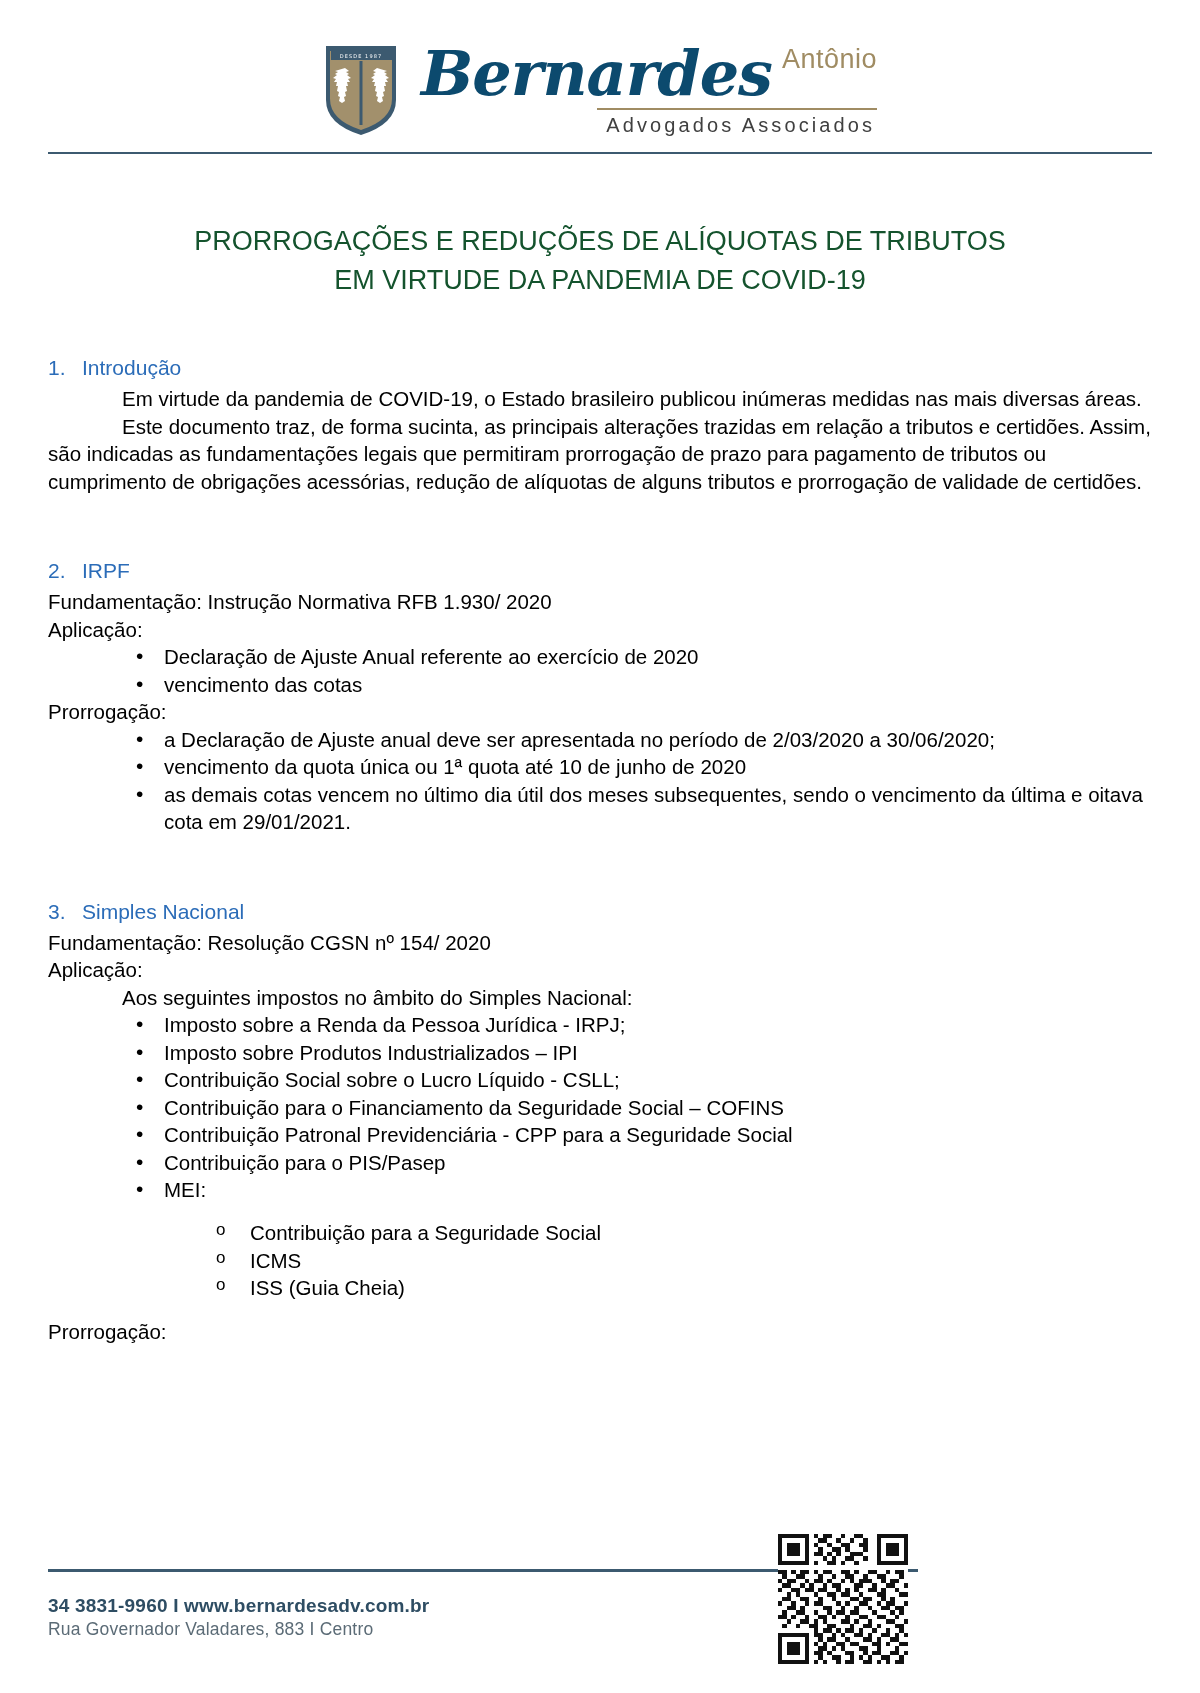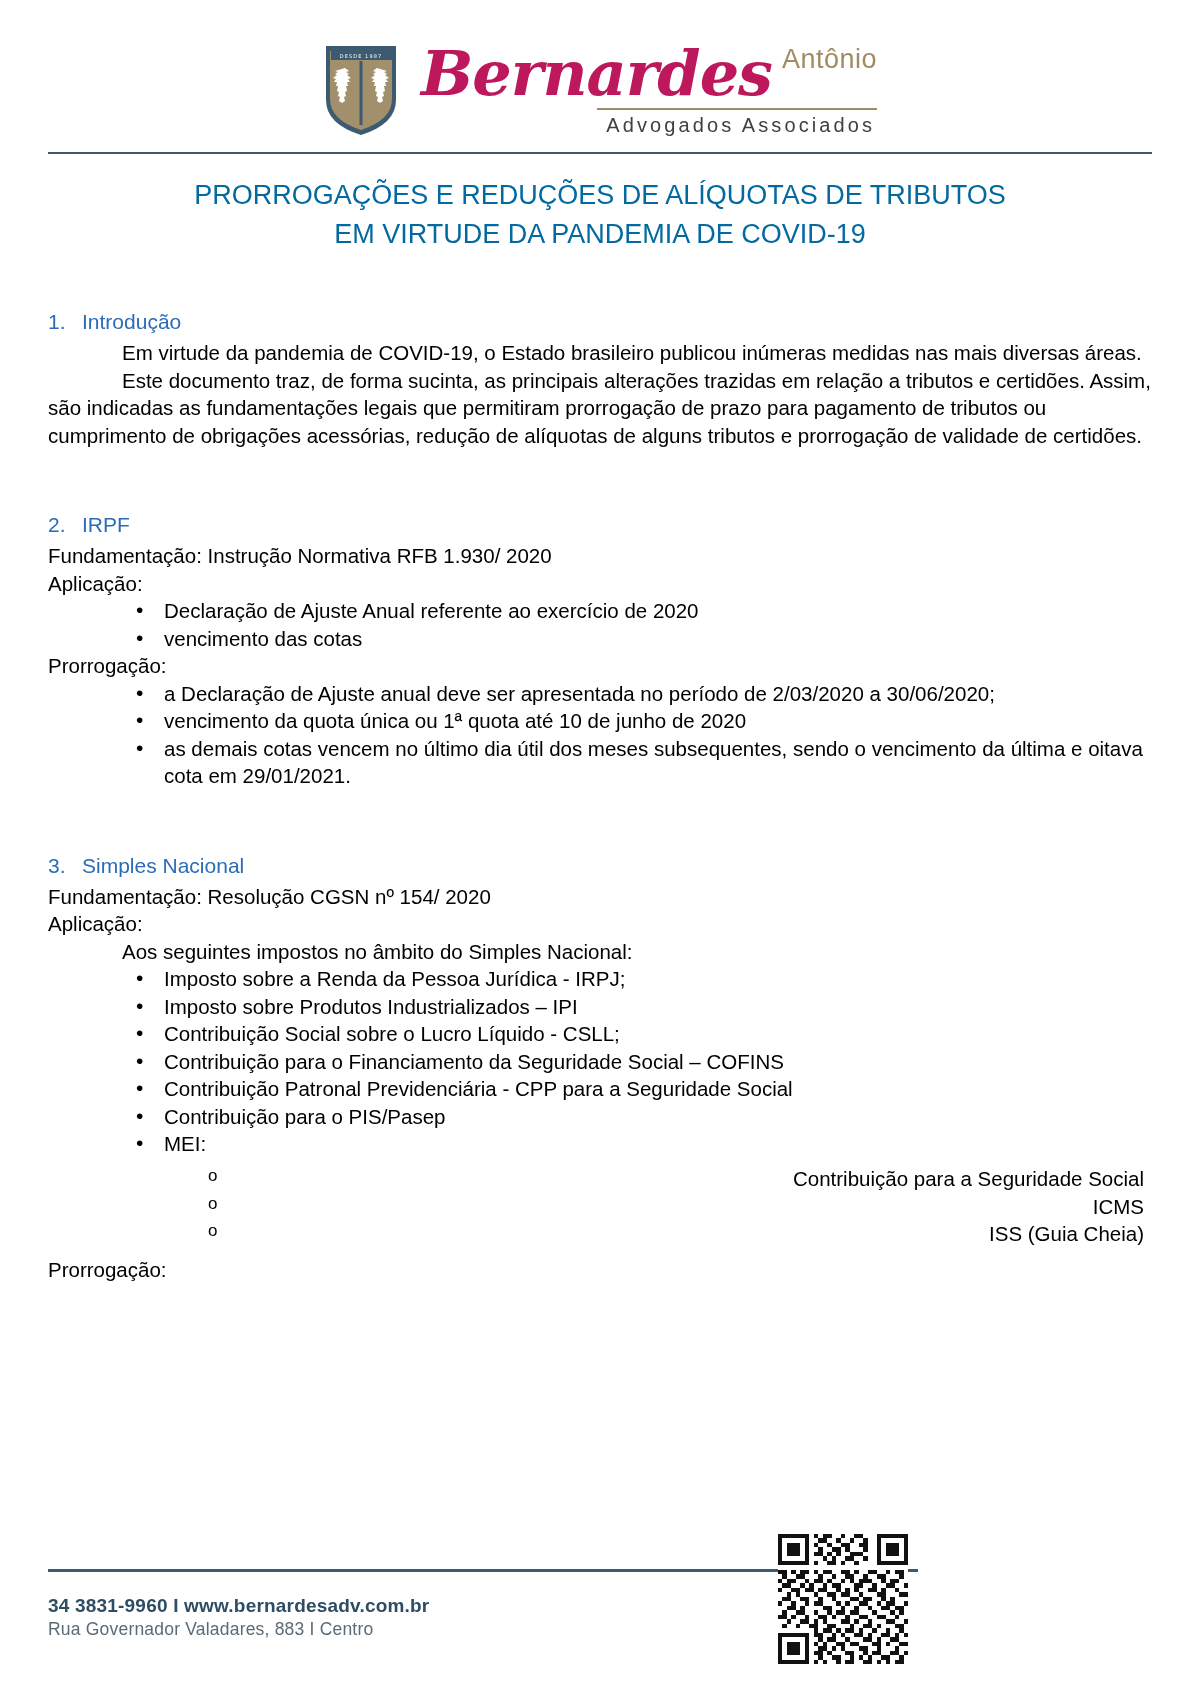--- a/index.html
+++ b/index.html
@@ -42,21 +42,21 @@
   .wm-top {
     display: flex;
     align-items: flex-end;
     gap: 10px;
   }
   .wm-script {
     font-family: "DejaVu Serif", serif;
     font-style: italic;
     font-weight: bold;
     font-size: 62px;
-    color: #be185d;
+    color: #0c4a6e;
     letter-spacing: -1px;
     line-height: 0.95;
   }
   .wm-antonio {
     font-family: Liberation Sans, sans-serif;
     font-size: 27px;
     color: #a08c63;
     letter-spacing: 0.5px;
     padding-bottom: 30px;
   }
@@ -77,23 +77,23 @@
     padding-right: 2px;
     text-align: right;
   }
   .header-rule {
     margin: 14px 48px 0 48px;
     border-top: 2px solid #3c5a70;
   }
 
   
   .doc-title {
-    margin-top: 22px;
+    margin-top: 68px;
     text-align: center;
-    color: #0369a1;
+    color: #14532d;
     font-size: 27px;
     line-height: 1.45;
     font-family: "Liberation Sans", sans-serif;
   }
 
   
   .content {
     margin: 0 48px;
     padding-top: 54px;
     font-size: 20.5px;
@@ -125,23 +125,22 @@
   }
   ul.bul > li::before {
     content: "\2022";
     position: absolute;
     left: 88px;
     top: -1px;
     font-size: 21px;
   }
   ul.sub {
     list-style: none;
-    margin: 8px;
+    margin: 16px;
     padding: 0;
-    text-align: right;
   }
   ul.sub > li {
     position: relative;
     padding-left: 186px;
   }
   ul.sub > li::before {
     content: "o";
     position: absolute;
     left: 152px;
     top: 0;

